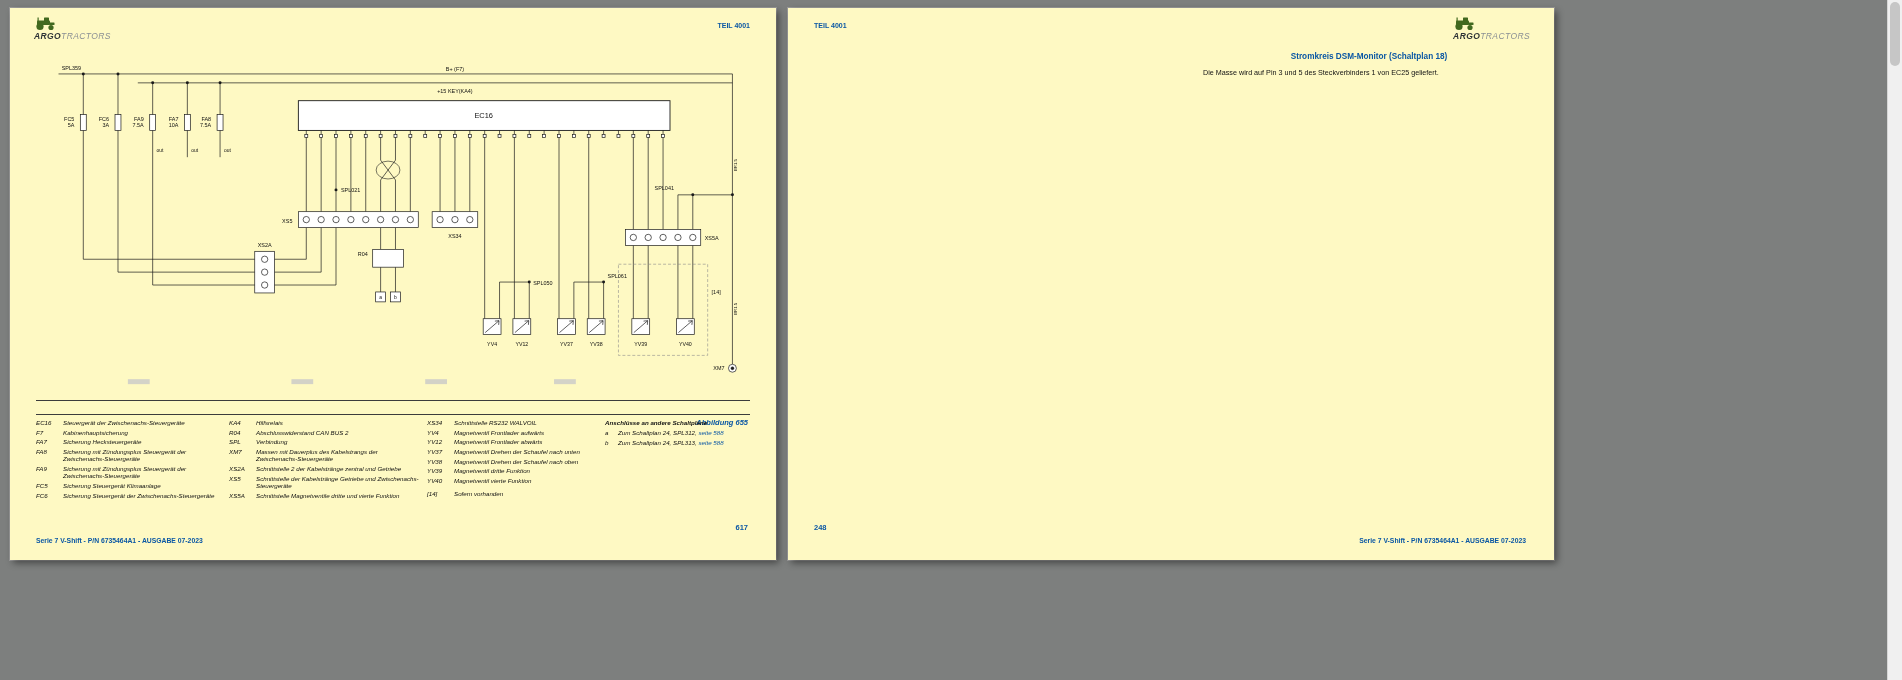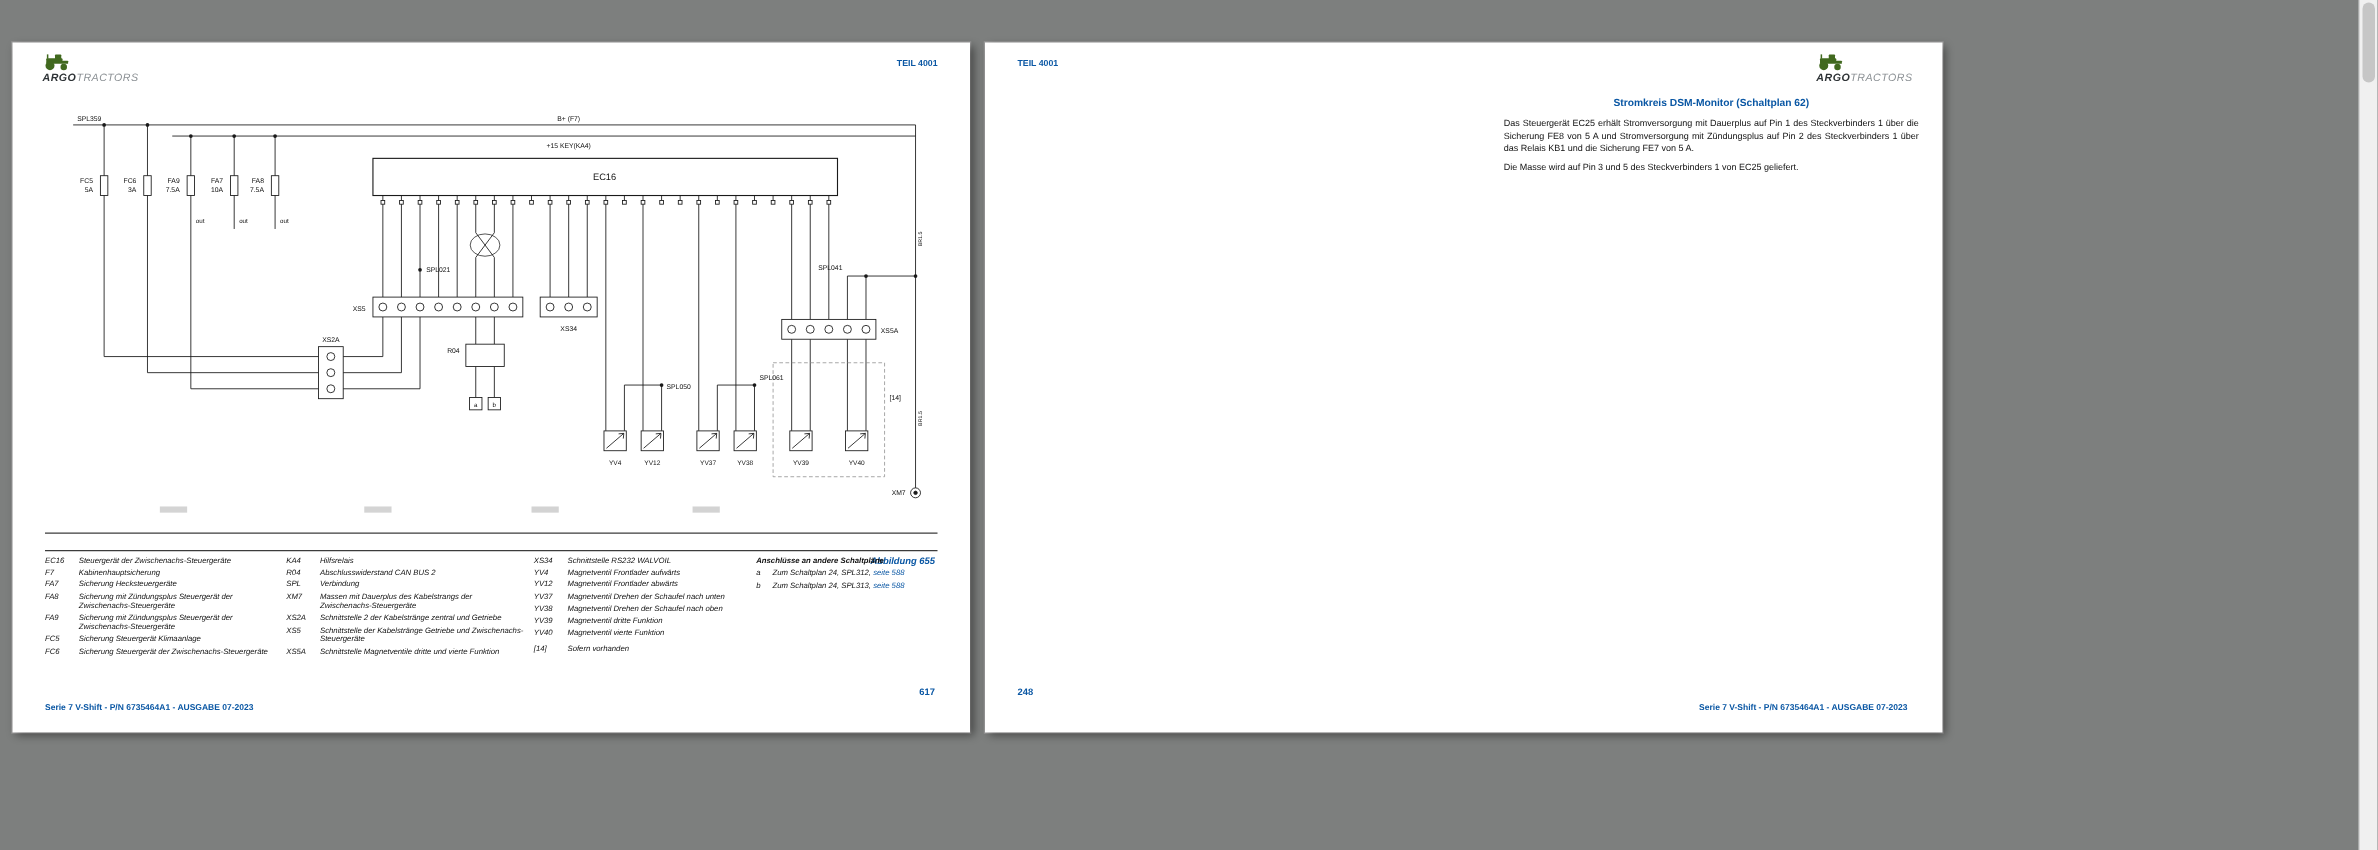--- a/index.html
+++ b/index.html
@@ -2,23 +2,22 @@
 <html><head>
 <meta charset="utf-8">
 <style>
   html,body{margin:0;padding:0;}
   body{
     width:1902px;height:680px;position:relative;overflow:hidden;
     background:#7d7f7e;
     font-family:"Liberation Sans", sans-serif;
   }
   .page{
-    position:absolute;top:8px;width:766px;height:552px;background:#ffffff;
+    position:absolute;top:8px;width:766px;height:552px;background:#fef9c3;
     box-shadow:3px 3px 7px rgba(0,0,0,0.45), 0 0 0 1px #9b9b9b;
-    margin-top:26px;
   }
   .page-left{left:10px;}
   .page-right{left:788px;}
   .teil{position:absolute;top:14px;font-size:7px;font-weight:bold;color:#0a57a4;}
   .page-left .teil{right:26px;}
   .page-right .teil{left:26px;}
   .logo{position:absolute;top:9px;display:flex;flex-direction:column;gap:1px;}
   .page-left .logo{left:24px;}
   .page-right .logo{right:24px;}
   .logo-text{font-size:8.5px;letter-spacing:.4px;line-height:1;white-space:nowrap;}
@@ -453,22 +452,21 @@
           <rect x="3" y="3.5" width="13" height="4.5" rx="0.8"></rect>
           <rect x="15.5" y="5.5" width="5" height="2.5" rx="0.5"></rect>
           <circle cx="6" cy="9.5" r="3.6"></circle>
           <circle cx="17" cy="10.5" r="2.6"></circle>
           <rect x="3.5" y="0.5" width="1.2" height="3.5"></rect>
         </g>
       </svg>
       <div class="logo-text"><span class="brand">ARGO</span><span class="suffix">TRACTORS</span></div>
     </div>
     <div class="rp-content">
-      <div class="rp-title">Stromkreis DSM-Monitor (Schaltplan 62)</div>
-      <p class="rp-para">Das Steuergerät EC25 erhält Stromversorgung mit Dauerplus auf Pin 1 des Steckverbinders 1 über die Sicherung FE8 von 5 A und Stromversorgung mit Zündungsplus auf Pin 2 des Steckverbinders 1 über das Relais KB1 und die Sicherung FE7 von 5 A.</p>
+      <div class="rp-title">Stromkreis DSM-Monitor (Schaltplan 18)</div>
       <p class="rp-para">Die Masse wird auf Pin 3 und 5 des Steckverbinders 1 von EC25 geliefert.</p>
     </div>
     <div class="page-num">248</div>
     <div class="footer-text">Serie 7 V-Shift - P/N 6735464A1 - AUSGABE 07-2023</div>
   </div>
 
   <div class="scrollbar">
     <div class="scrollbar-thumb"></div>
   </div>
 </div>

